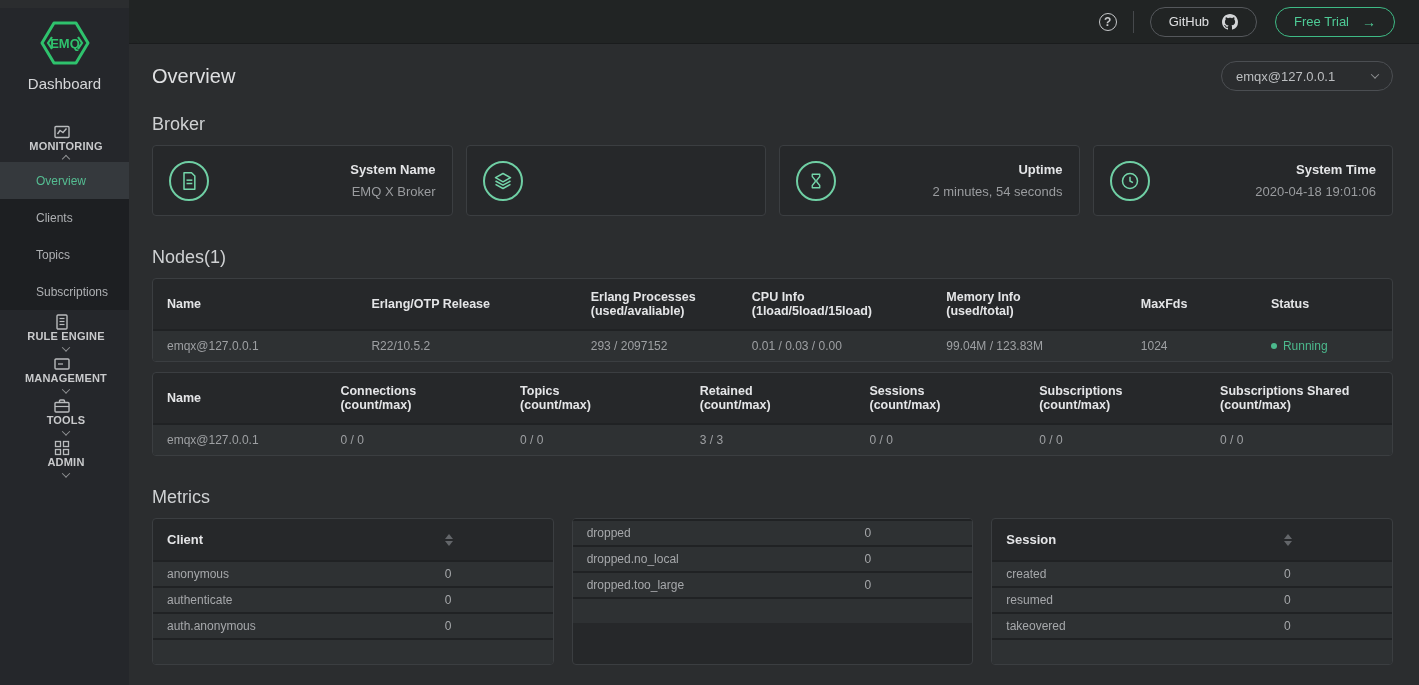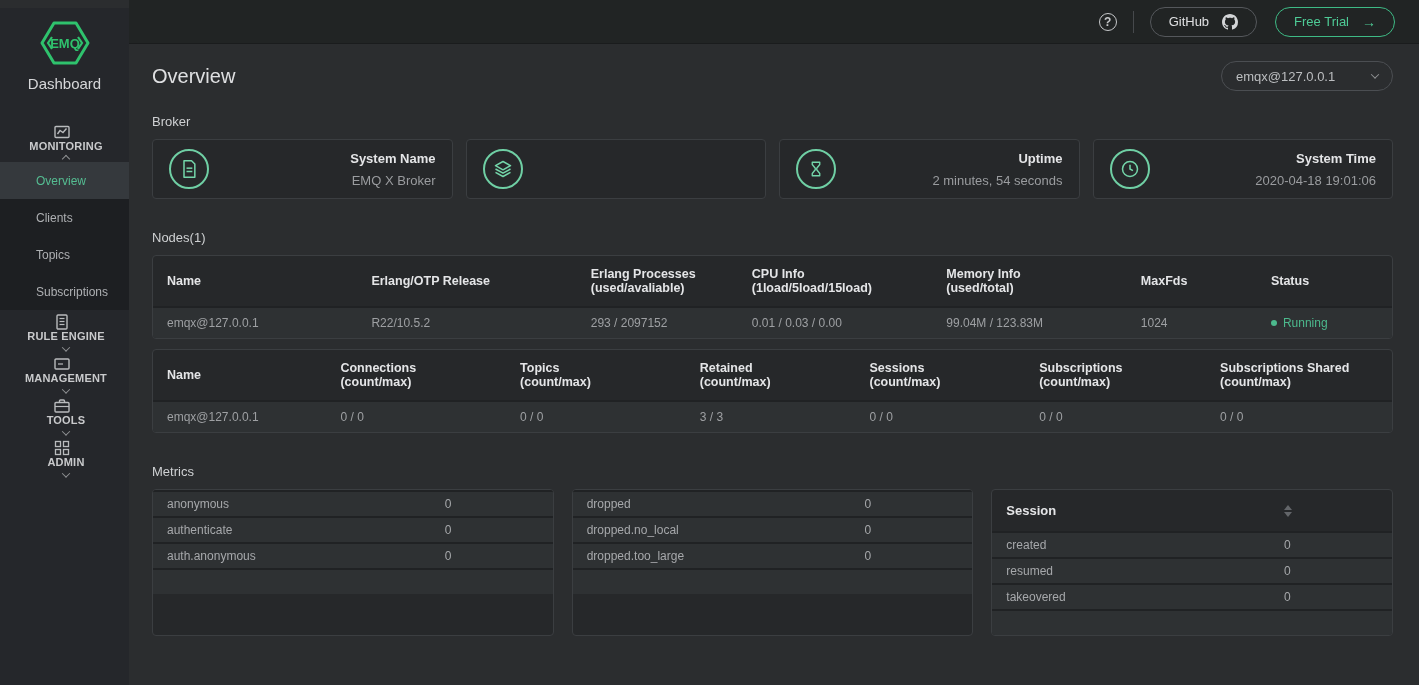--- a/index.html
+++ b/index.html
@@ -43,29 +43,29 @@
   .pill-btn.free .arrow { font-size:14px; color:#4ecb96; }
 
   
   .content { flex:1; overflow:hidden; padding:0 26px 0 23px; }
   .title-row { display:flex; align-items:center; justify-content:space-between; margin-top:17px; }
   .page-title { font-size:20px; color:#dfe0e2; font-weight:400; }
   .node-select { display:flex; align-items:center; justify-content:space-between; width:172px; height:30px;
     border:1px solid #4b4e52; border-radius:16px; padding:0 14px; color:#bcbec0; font-size:13px; cursor:pointer; }
   .node-select .chev { border-color:#8f9193; }
 
-  .section-label { font-size:13px; color:#cfd1d3; }
+  .section-label { font-size:18px; color:#cfd1d3; }
   .lbl-broker { margin-top:23px; }
   .lbl-nodes  { margin-top:31px; }
   .lbl-stats  { margin-top:29px; }
   .lbl-metrics{ margin-top:31px; }
 
   
   .cards { display:flex; gap:13px; margin-top:10px; }
-  .card { flex:1; height:60px; background:#26282a; border:1px solid #3b3e41; border-radius:4px;
+  .card { flex:1; height:71px; background:#26282a; border:1px solid #3b3e41; border-radius:4px;
     display:flex; align-items:center; padding:0 16px; }
   .card-icon { width:40px; height:40px; border:2px solid #6fcfa4; border-radius:50%;
     display:flex; align-items:center; justify-content:center; color:#74d6aa; flex-shrink:0; }
   .card-text { flex:1; text-align:right; }
   .card-label { font-size:13px; font-weight:bold; color:#e4e5e7; }
   .card-value { font-size:13px; color:#9a9c9f; margin-top:7px; }
 
   
   .tbl-wrap { margin-top:10px; background:#26282a; border:1px solid #3b3e41; border-radius:4px; overflow:hidden; }
   table { width:100%; border-collapse:collapse; table-layout:fixed; }
@@ -363,20 +363,27 @@
               <td>0 / 0</td>
             </tr>
           </tbody>
         </table>
       </div>
 
       <div class="section-label lbl-metrics">Metrics</div>
       <div class="metrics-row">
 
         <div class="metric-table">
+          <div class="metric-header">
+            <span>Client</span>
+            <span class="sort">
+                <i class="up"></i>
+                <i class="down"></i>
+              </span>
+          </div>
           <div class="metric-row">
               <span>anonymous</span>
               <span class="metric-value">0</span>
             </div>
           <div class="metric-row">
               <span>authenticate</span>
               <span class="metric-value">0</span>
             </div>
           <div class="metric-row">
               <span>auth.anonymous</span>

